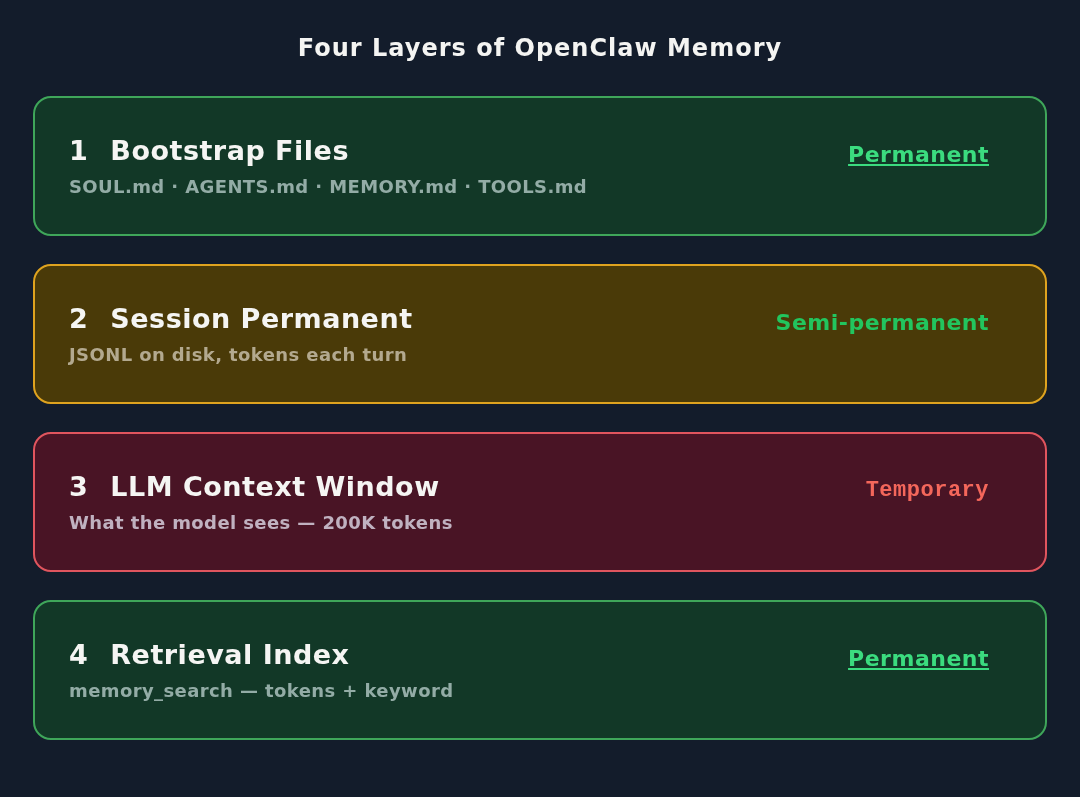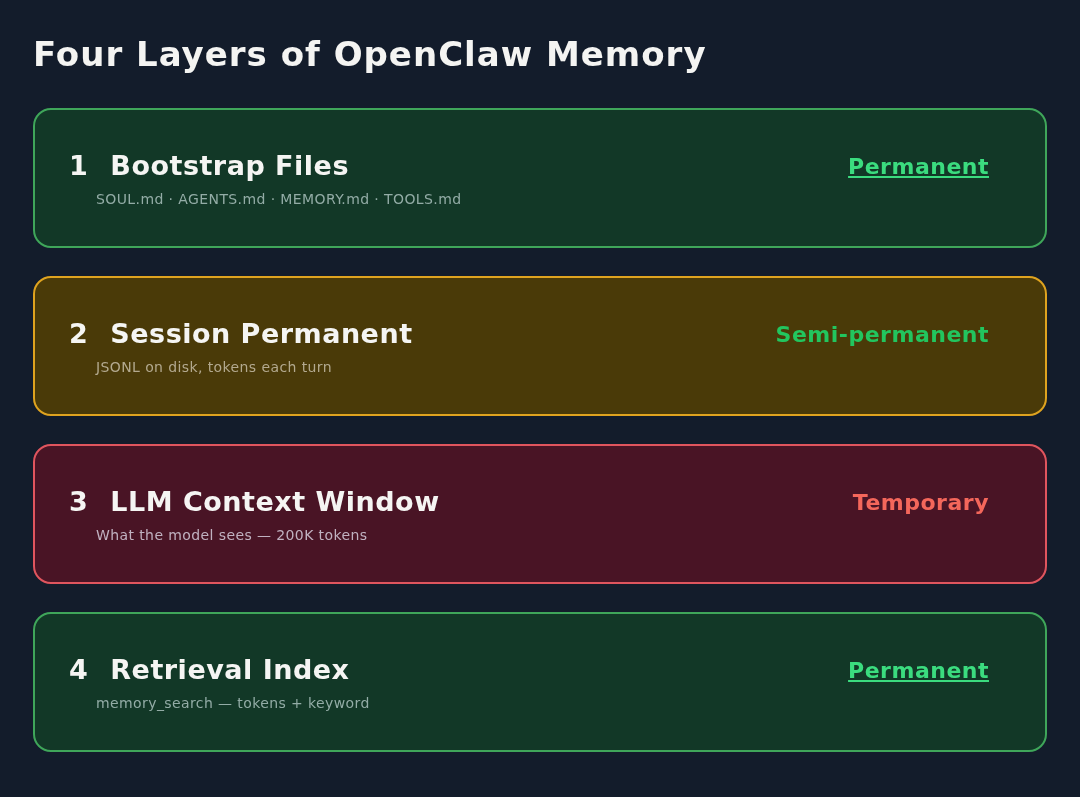--- a/index.html
+++ b/index.html
@@ -13,22 +13,23 @@
   }
 
   .canvas {
     width: 1080px;
     height: 797px;
     box-sizing: border-box;
     padding: 26px 33px 0 33px;
   }
 
   .page-title {
+    text-align: center;
     color: #f4f4f2;
-    font-size: 34px;
+    font-size: 24px;
     font-weight: bold;
     letter-spacing: 1px;
     margin: 8px 0 34px 0;
   }
 
   .layer-card {
     box-sizing: border-box;
     width: 1014px;
     height: 140px;
     border-radius: 18px;
@@ -46,24 +47,23 @@
     display: flex;
     align-items: baseline;
     gap: 22px;
     color: #f5f5f3;
     font-size: 27px;
     font-weight: bold;
     letter-spacing: 0.5px;
   }
 
   .card-subtitle {
-    font-size: 14px;
-    font-weight: normal;
+    font-size: 18px;
+    font-weight: bold;
     letter-spacing: 0.4px;
-    margin-left: 27px;
   }
 
   .card-badge {
     font-size: 22px;
     font-weight: bold;
     letter-spacing: 0.5px;
     white-space: nowrap;
     transform: translateY(-12px);
   }
 
@@ -73,21 +73,21 @@
   .theme-green .card-badge { color: #3bdc7f; text-decoration: underline; }
 
   
   .theme-amber { background: #4a3a08; border-color: #dfa31f; }
   .theme-amber .card-subtitle { color: #b3a98f; }
   .theme-amber .card-badge { color: #22c55e; }
 
   
   .theme-red { background: #491425; border-color: #e0555e; }
   .theme-red .card-subtitle { color: #c0b1c0; }
-  .theme-red .card-badge { color: #f4675b; }
+  .theme-red .card-badge { color: #f4675b; font-family: Liberation Mono, monospace; }
 </style>
 </head>
 <body>
 
 <div class="canvas">
 
   <div class="page-title">Four Layers of OpenClaw Memory</div>
 
   <div class="layer-card theme-green">
     <div class="card-left">

